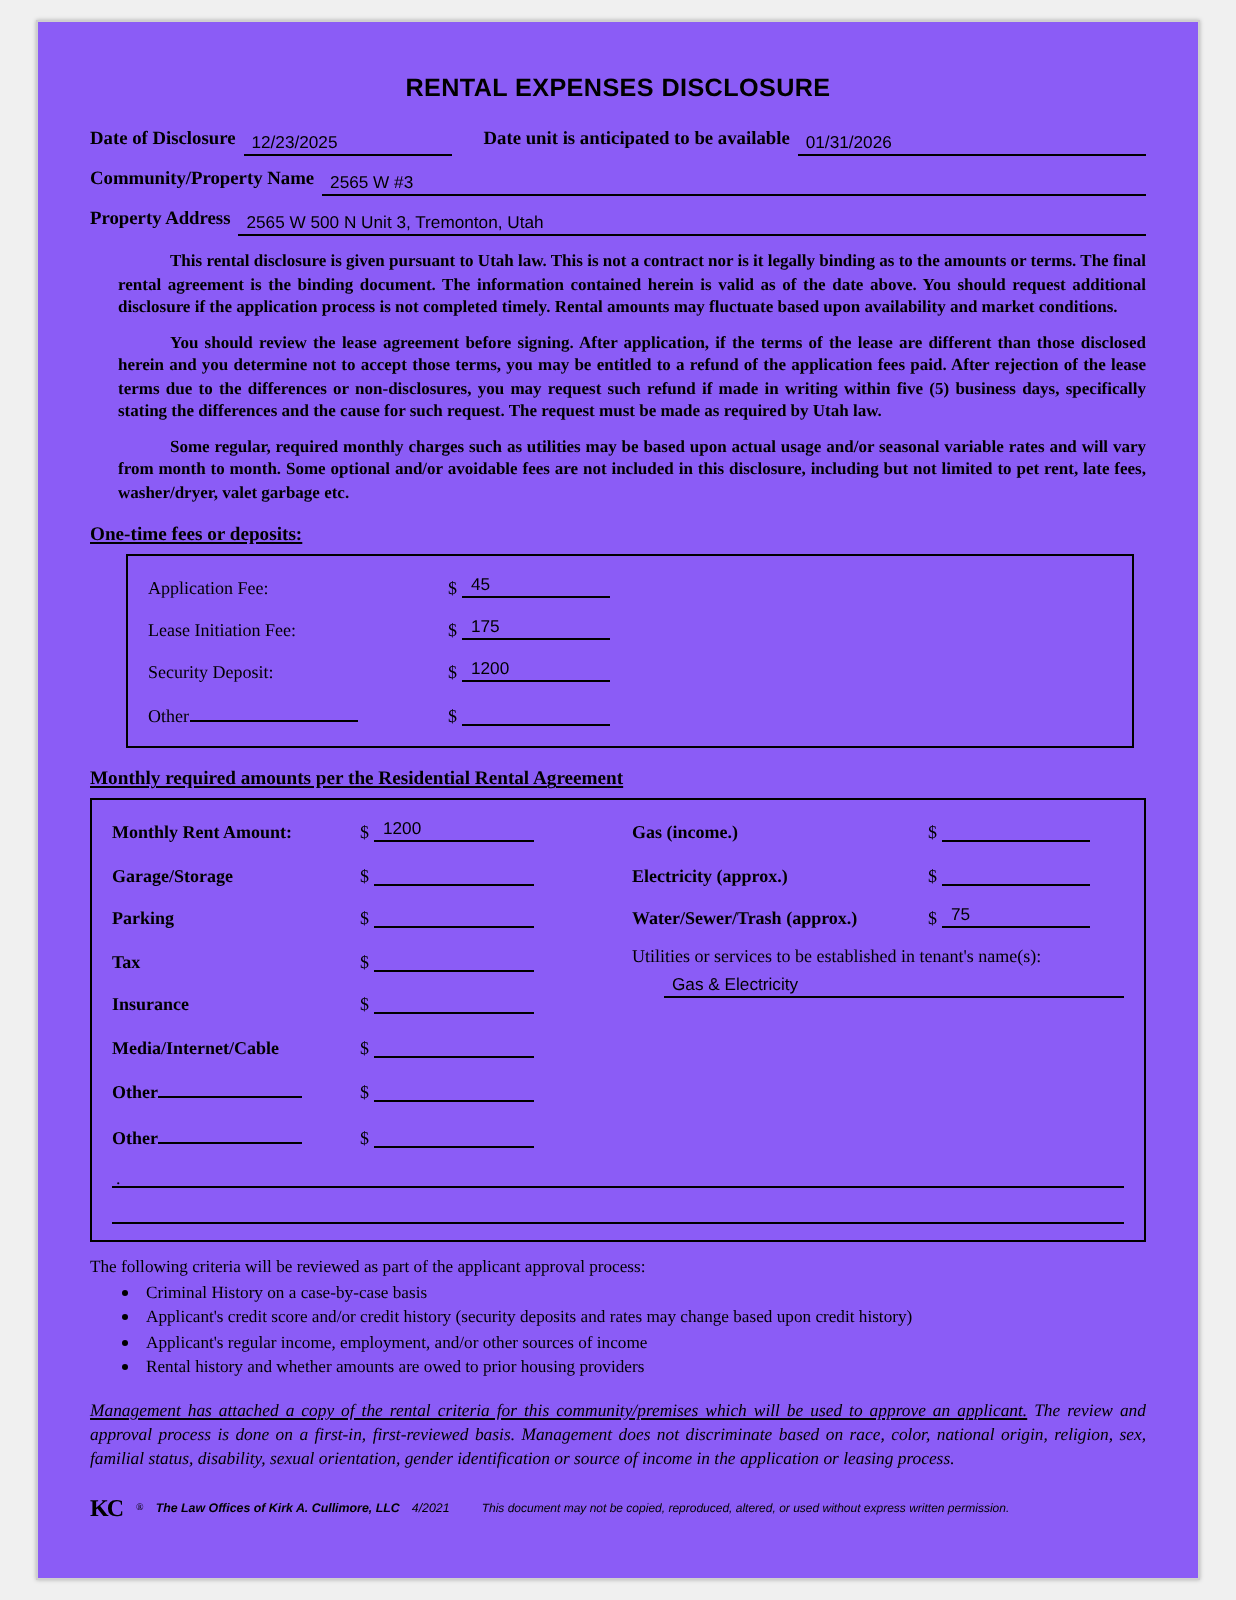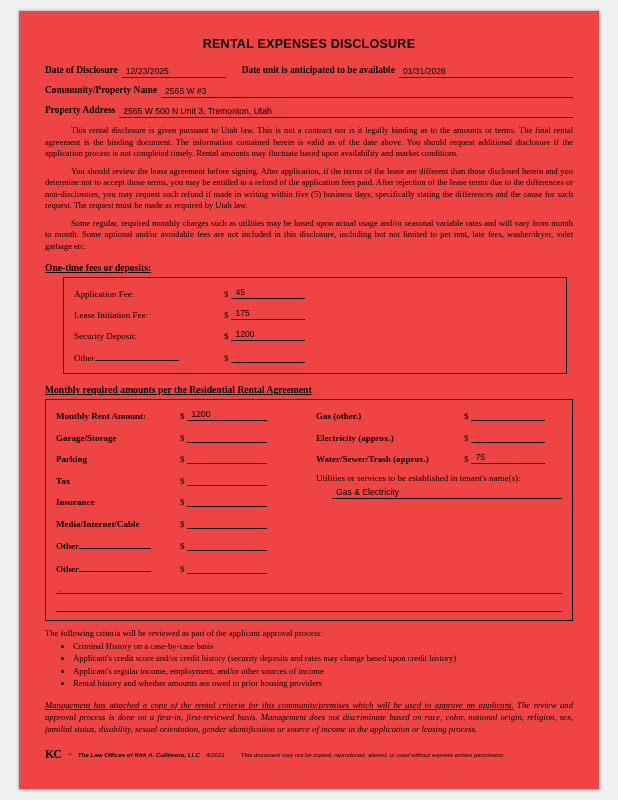--- a/index.html
+++ b/index.html
@@ -10,21 +10,21 @@
     background: #f0f0f0;
     font-family: "Liberation Serif", serif;
     font-size: 8.4px;
     color: #000;
     overflow: hidden;
   }
   .page {
     position: absolute;
     left: 18px; top: 10px;
     width: 582px; height: 780px;
-    background: #ef4444;
+    background: #8b5cf6;
     border: 1px solid #cfcfcf;
     box-shadow: 0 0 2px rgba(0,0,0,0.25);
     padding: 22px 26px 8px 26px;
   }
   .doc-title {
     text-align: center;
     font-family: "Liberation Sans", sans-serif;
     font-weight: bold;
     font-size: 12.6px;
     letter-spacing: 0.2px;
@@ -47,21 +47,22 @@
     white-space: nowrap;
   }
   .fill.grow { flex: 1 1 auto; }
   .spacer { width: 16px; }
 
   .para {
     text-align: justify;
     font-size: 8.5px;
     line-height: 1.36;
     text-indent: 26px;
-    margin: 0 0 6px 0;
+    margin: 0 0 6px 14px;
+    font-weight: bold;
   }
 
   .section-head {
     font-weight: bold;
     font-size: 9.6px;
     text-decoration: underline;
     margin: 10px 0 4px 0;
   }
 
   .box {
@@ -299,21 +300,21 @@
           </span>
           <span class="dollar">$</span>
           <span class="amt amt-lg">
             <span></span>
           </span>
         </div>
       </div>
 
       <div class="mcol-r">
         <div class="m-line">
-          <span class="m-name w-wide">Gas (other.)</span>
+          <span class="m-name w-wide">Gas (income.)</span>
           <span class="dollar">$</span>
           <span class="amt">
             <span></span>
           </span>
         </div>
         <div class="m-line">
           <span class="m-name w-wide">Electricity (approx.)</span>
           <span class="dollar">$</span>
           <span class="amt">
             <span></span>

